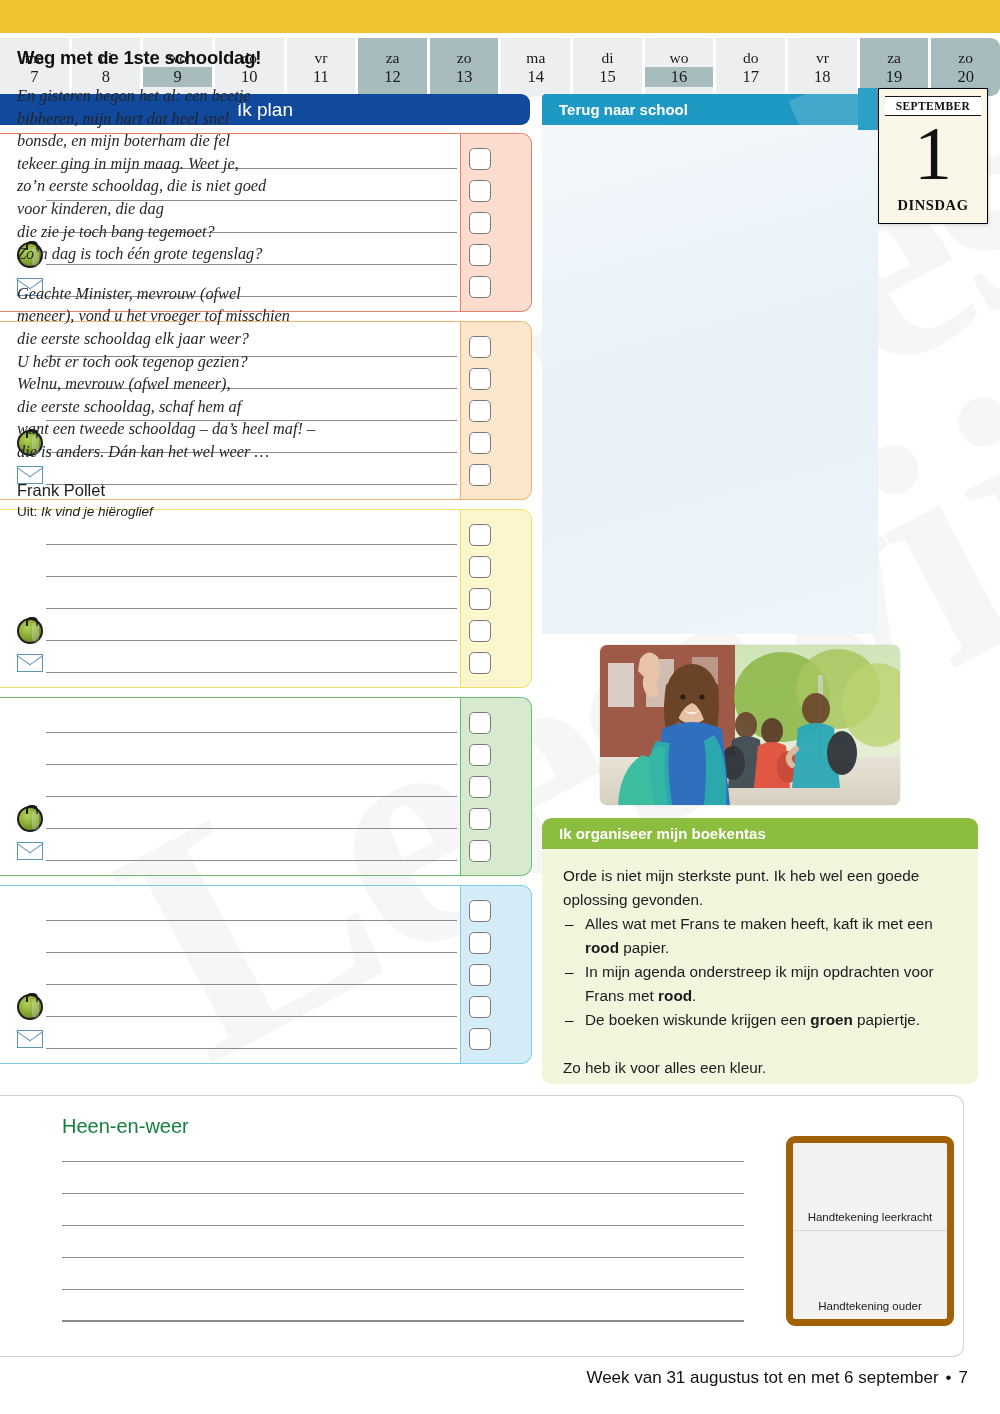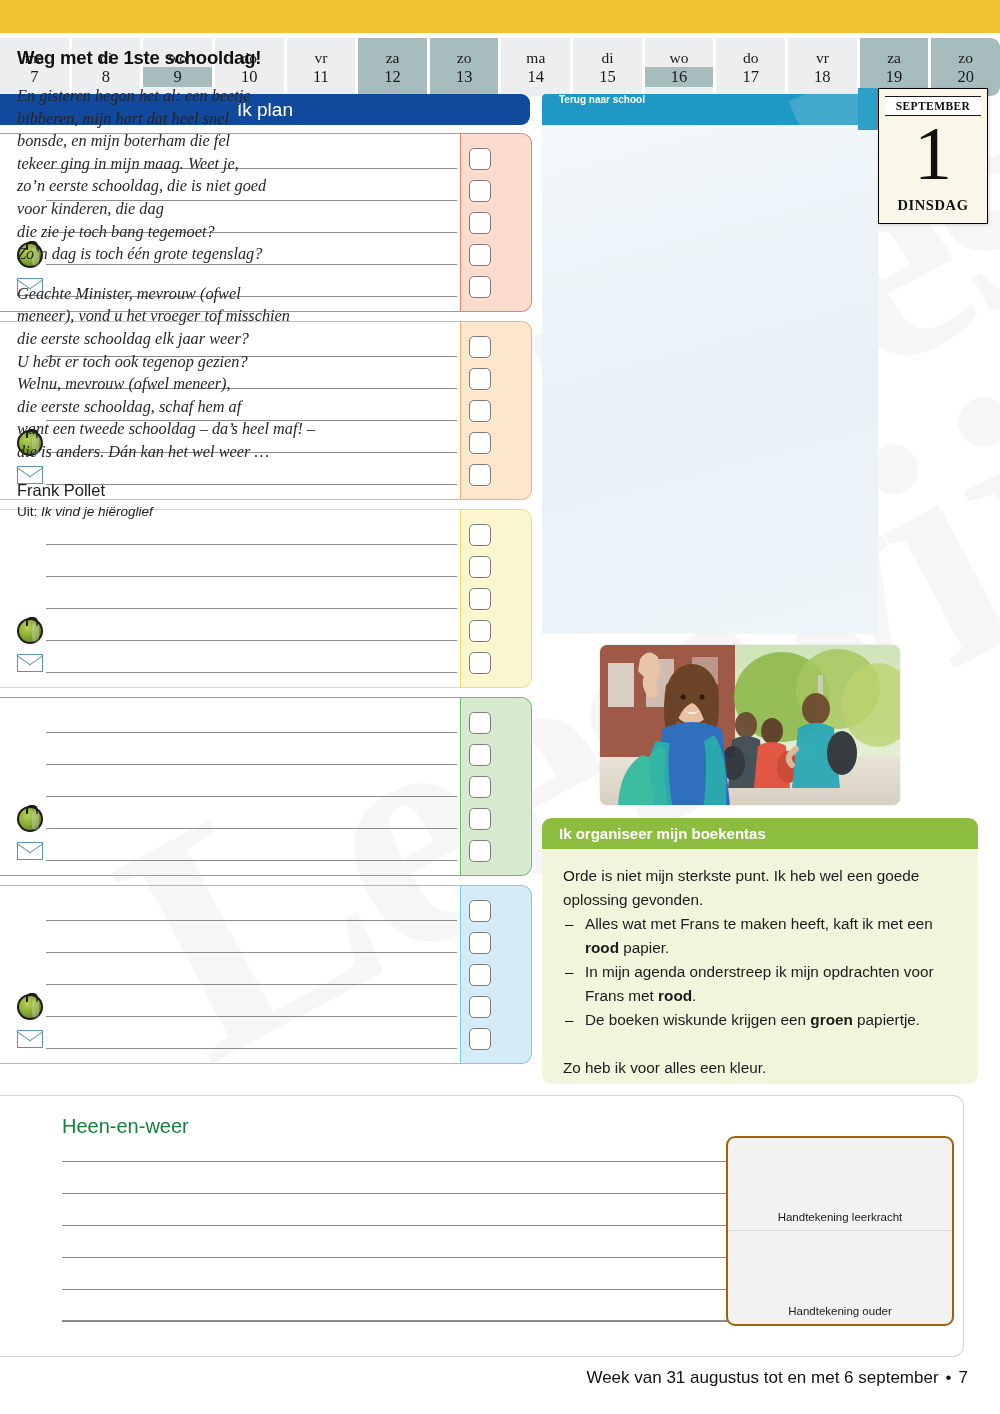--- a/index.html
+++ b/index.html
@@ -123,22 +123,22 @@
   .env::before,.env::after{
     content:"";position:absolute;top:0;width:17px;height:1.4px;background:#5e93b5;
   }
   .env::before{left:-1px;transform-origin:left top;transform:rotate(35deg);}
   .env::after{right:-1px;transform-origin:right top;transform:rotate(-35deg);}
 
   
   .terug-hd{
     position:absolute;left:542px;top:94px;width:336px;height:31px;
     background:#1e99c4;color:#ffffff;
-    font-size:10px;font-weight:700;
-    display:flex;align-items:flex-start;
+    font-size:15px;font-weight:700;
+    display:flex;align-items:center;
     padding-left:17px;box-sizing:border-box;
     border-radius:4px 0 0 0;
     z-index:4;overflow:hidden;
   }
   .terug-hd .swoosh{
     position:absolute;right:-30px;top:-18px;width:110px;height:70px;
     background:rgba(255,255,255,0.16);transform:rotate(-24deg);
   }
   .poem-panel{
     position:absolute;left:542px;top:94px;width:336px;height:540px;
@@ -226,22 +226,22 @@
     position:absolute;left:-12px;top:1095px;width:976px;height:262px;
     border:1.2px solid #d3d3d3;border-left:none;border-radius:0 11px 11px 0;
     background:#ffffff;z-index:2;box-sizing:border-box;
   }
   .hw-title{
     position:absolute;left:74px;top:19px;font-size:20px;color:#15803d;
   }
   .hw-lines{position:absolute;left:74px;top:65px;width:682px;}
   .hw-lines .hl{height:1.3px;background:#8c8c8c;margin-bottom:30.6px;}
   .sign{
-    position:absolute;right:9px;top:40px;width:228px;height:190px;
-    background:#f2f2f0;border:2px solid #a16207;border-radius:9px;
+    position:absolute;right:9px;top:40px;width:168px;height:190px;
+    background:#f2f2f0;border:7px solid #a16207;border-radius:9px;
     box-sizing:border-box;
   }
   .sign .half{
     height:50%;box-sizing:border-box;position:relative;
   }
   .sign .half.top{border-bottom:1px solid #d7d7d5;}
   .sign .lbl{
     position:absolute;left:0;right:0;bottom:7px;text-align:center;
     font-size:11.5px;color:#1b1b1b;
   }

